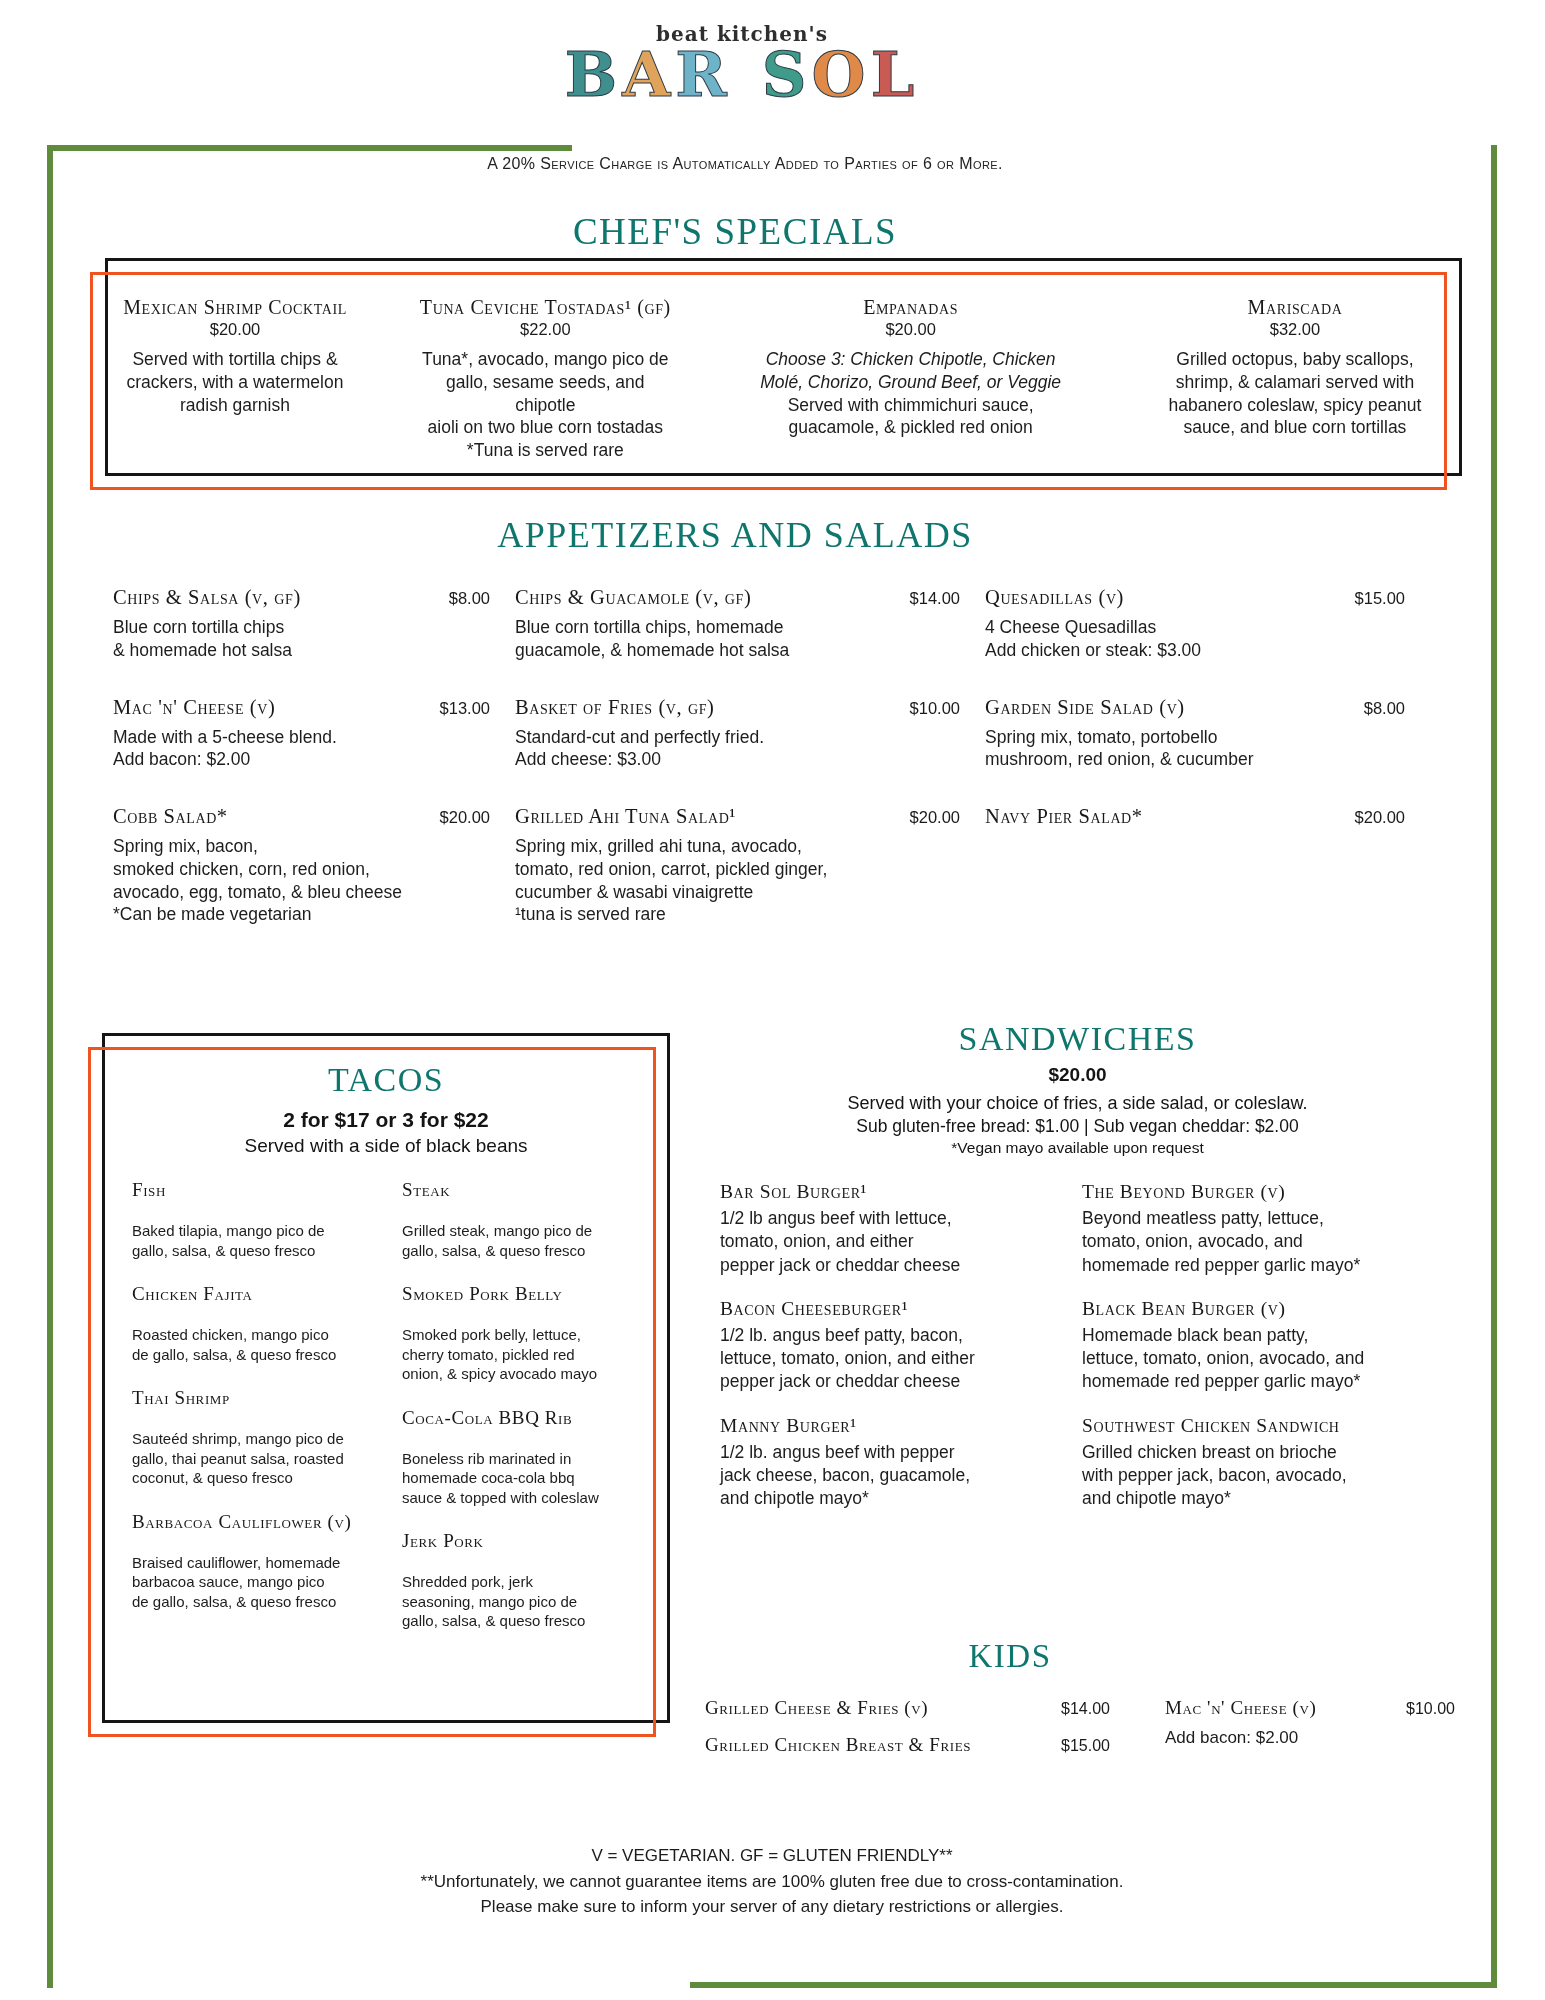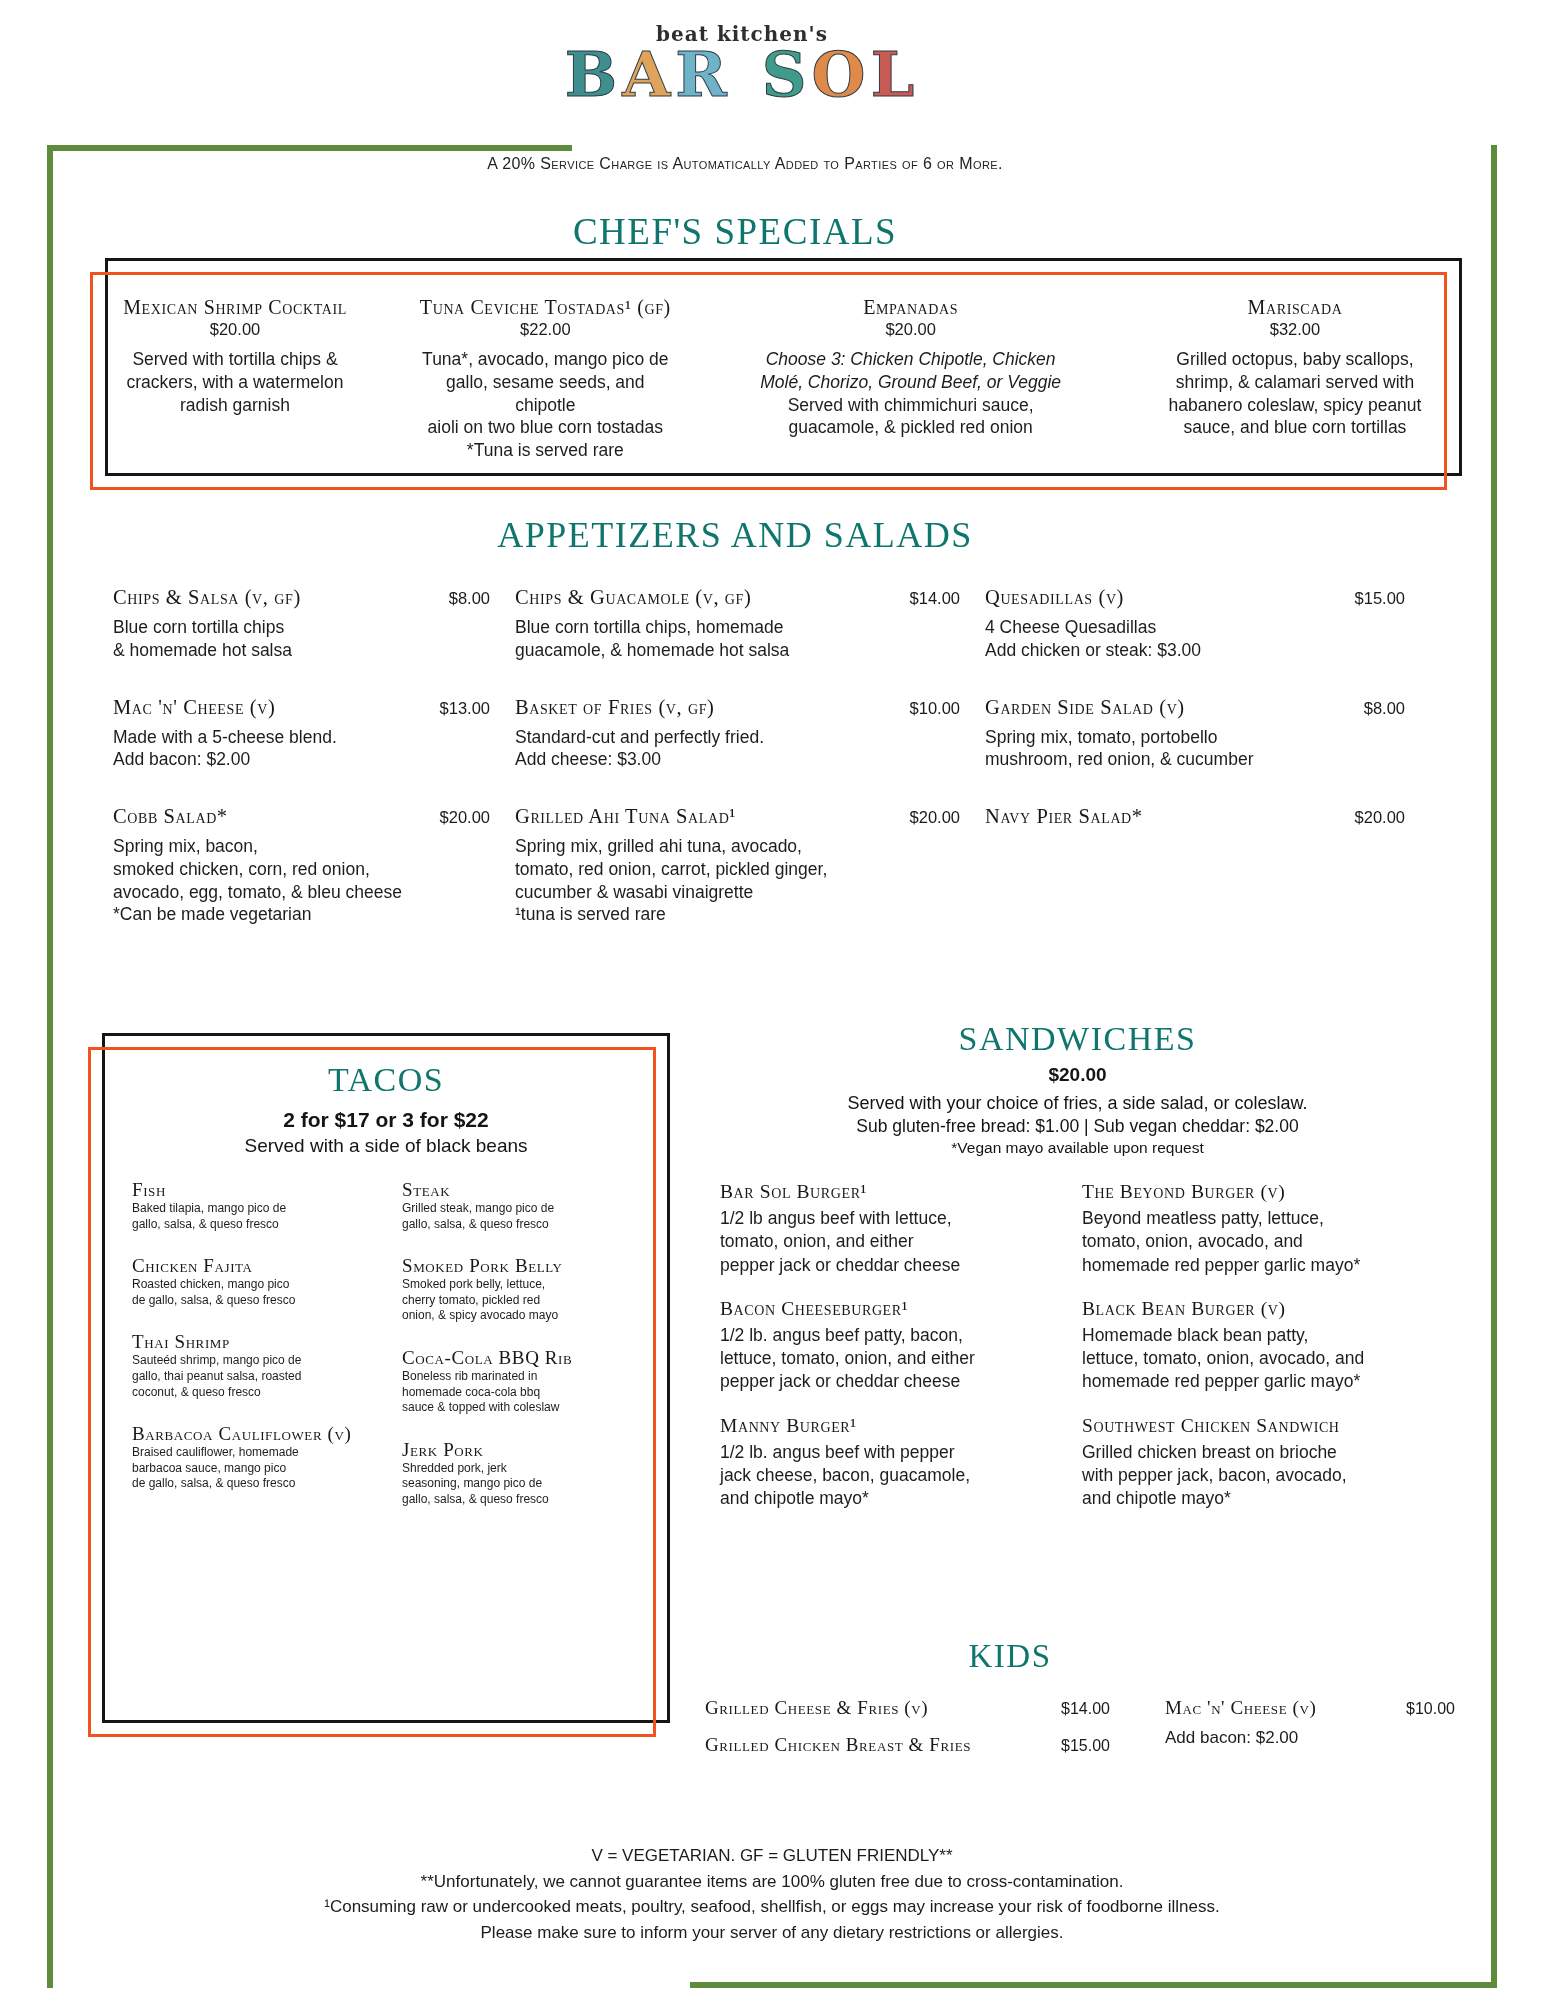--- a/index.html
+++ b/index.html
@@ -72,21 +72,21 @@
 
   
   .tacos { position:absolute; left:102px; top:1033px; width:568px; }
   .tacos-title { font-size:34px; text-align:center; margin-top:28px; }
   .tacos-deal { font-size:21px; font-weight:bold; text-align:center; margin-top:9px; }
   .tacos-note { font-size:19px; text-align:center; margin-top:3px; }
   .tacos-cols { display:flex; justify-content:space-between; padding:22px 26px 0 30px; }
   .tc-col0 { width:258px; } .tc-col1 { width:242px; }
   .tc-item { margin-bottom:23px; }
   .tc-item .item-name { font-size:19px; }
-  .tc-item .desc { font-size:12px; line-height:1.3; margin-top:0; }
+  .tc-item .desc { font-size:15px; line-height:1.3; margin-top:20px; }
 
   
   .sandwiches { position:absolute; left:705px; top:1020px; width:745px; }
   .sand-title { font-size:34px; text-align:center; }
   .sand-price { font-size:19px; font-weight:bold; text-align:center; margin-top:6px; }
   .sand-note1 { font-size:18px; text-align:center; margin-top:7px; }
   .sand-note2 { font-size:17.5px; text-align:center; margin-top:2px; }
   .sand-note3 { font-size:15.5px; text-align:center; margin-top:2px; }
   .sand-cols { display:flex; margin-top:24px; padding-left:15px; gap:22px; }
   .sw-col0 { width:340px; } .sw-col1 { width:360px; }
@@ -367,17 +367,16 @@
           <span class="price">$10.00</span>
         </div>
         <div class="desc">Add bacon: $2.00</div>
       </div>
     </div>
   </div>
 
   <div class="footer">
     <div>V = VEGETARIAN. GF = GLUTEN FRIENDLY**</div>
     <div>**Unfortunately, we cannot guarantee items are 100% gluten free due to cross-contamination.</div>
-    <div>¹Consuming raw or undercooked meats, poultry, seafood, shellfish, or eggs may increase your risk of foodborne illness.</div>
     <div>Please make sure to inform your server of any dietary restrictions or allergies.</div>
   </div>
 
 </div>
 
 </body></html>

